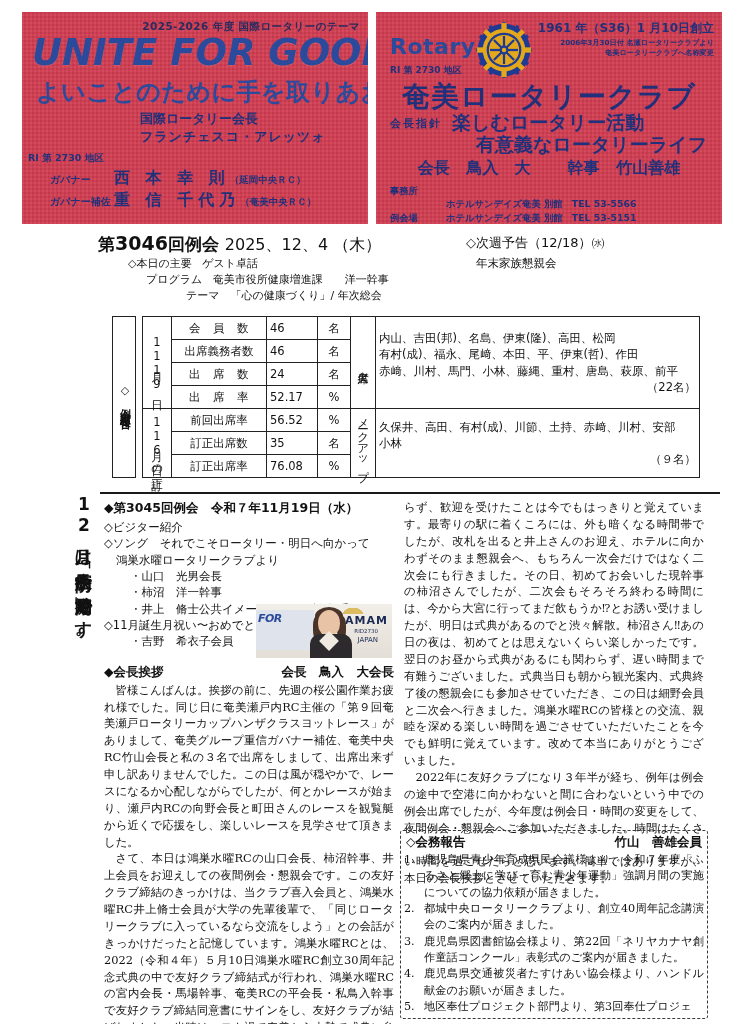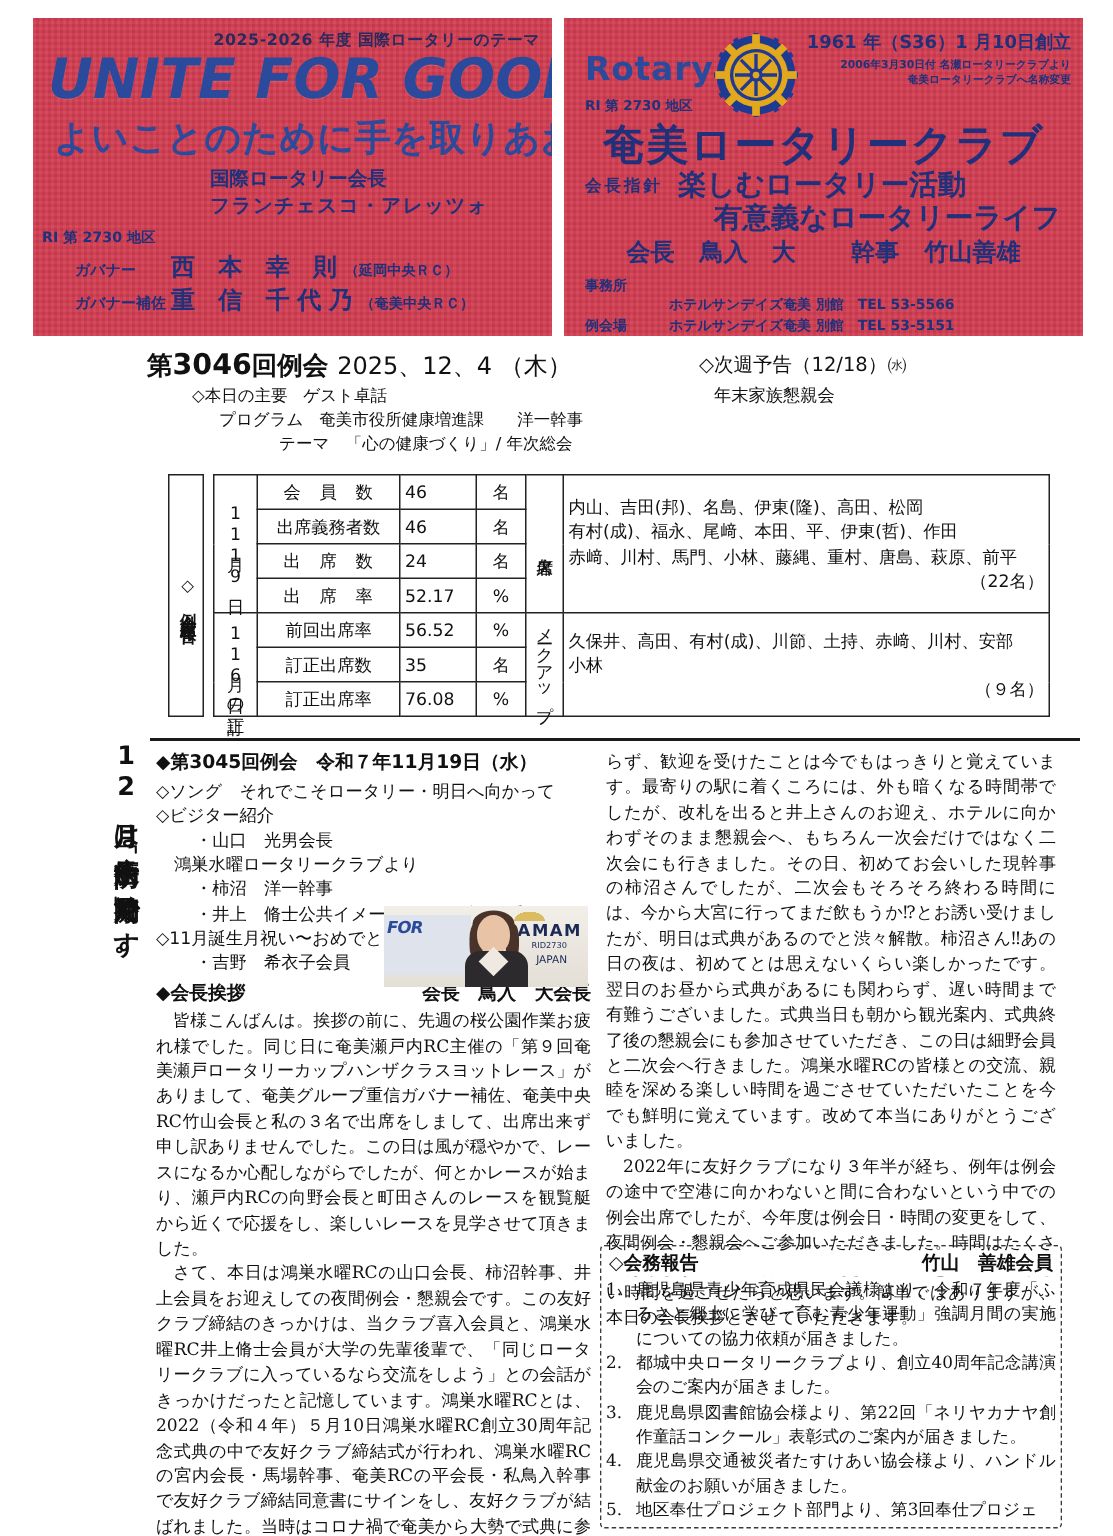--- a/index.html
+++ b/index.html
@@ -190,21 +190,21 @@
   .col-mid{position:absolute;left:104px;top:500px;width:290px;}
   .col-right{position:absolute;left:404px;top:498px;width:300px;}
 
   .sec-head{font-size:12.5px;font-weight:bold;margin:0 0 2px 0;white-space:nowrap;}
   .li{font-size:11.5px;line-height:1.42;white-space:nowrap;}
   .li.ind1{padding-left:12px;}
   .li.ind2{padding-left:26px;}
 
   .greet-head{
     display:flex;justify-content:space-between;align-items:baseline;
-    font-size:12.5px;font-weight:bold;margin-top:4px;
+    font-size:12.5px;font-weight:bold;margin-top:14px;
   }
   .body-jp{
     font-family:"DejaVu Serif","Liberation Serif",serif;
     font-size:11.4px;line-height:1.48;
     text-align:justify;text-justify:inter-character;
     margin-top:1px;
   }
   .body-jp p{margin:0;text-indent:1em;}
   .body-jp p.noind{text-indent:0;}
 
@@ -476,24 +476,24 @@
       </table>
     </div>
   </div>
 
   <div class="dec-vert">12月は「疾病予防と治療月間」です。</div>
 
   <div class="rule-top"></div>
 
   <div class="col-mid">
     <div class="sec-head">◆第3045回例会　令和７年11月19日（水）</div>
+    <div class="li">◇ビジター紹介</div>
     <div class="li">◇ソング　それでこそロータリー・明日へ向かって</div>
-    <div class="li">◇ビジター紹介</div>
+    <div class="li ind1">鴻巣水曜ロータリークラブより</div>
     <div class="li ind2">・山口　光男会長</div>
-    <div class="li ind1">鴻巣水曜ロータリークラブより</div>
     <div class="li ind2">・柿沼　洋一幹事</div>
     <div class="li ind2">・井上　脩士公共イメージ・クラブ会報委員長</div>
     <div class="li">◇11月誕生月祝い〜おめでとうございます〜</div>
     <div class="li ind2">・吉野　希衣子会員</div>
 
     <div class="photo">
       <div class="pbg"></div>
       <div class="banner-strip"></div>
       <div class="ftxt">FOR</div>
       <div class="gtxt">GOOD</div>

